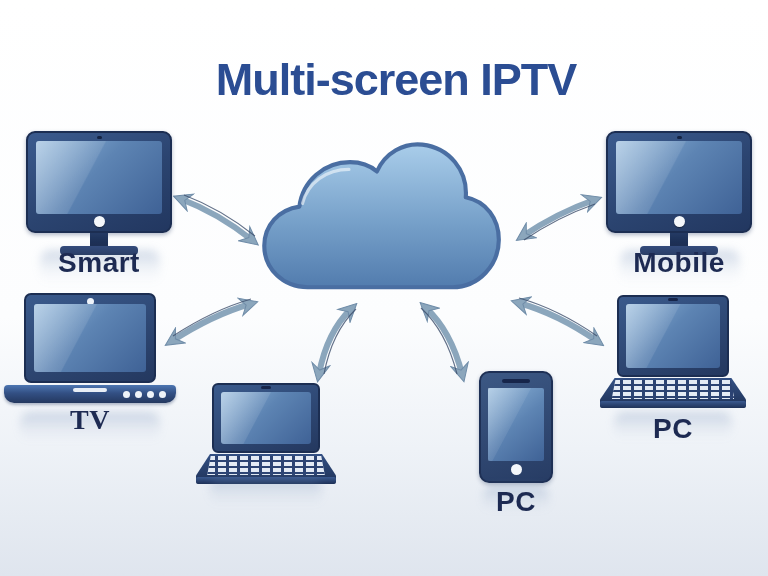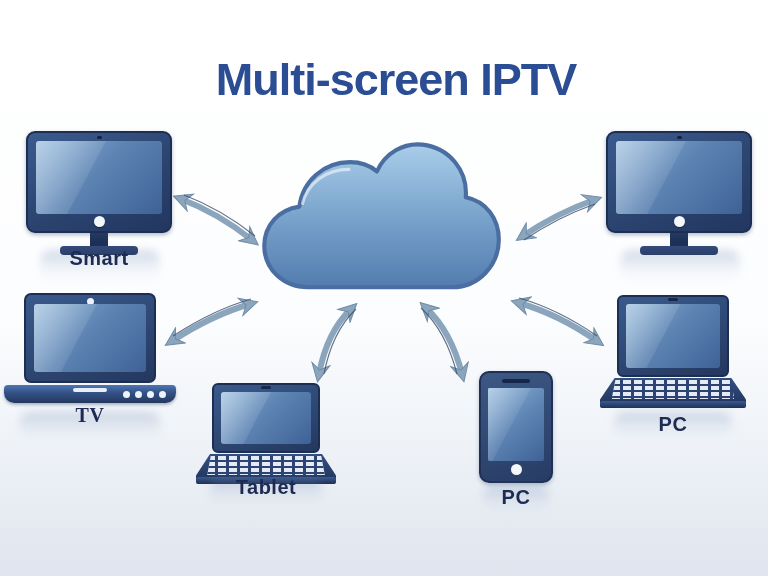--- a/index.html
+++ b/index.html
@@ -16,21 +16,21 @@
   .arrow-layer{position:absolute;left:0;top:0;width:768px;height:576px;pointer-events:none;}
   .arrow-main{fill:none;stroke:#8ba6bc;stroke-width:6;stroke-linecap:butt;
        marker-start:url(#arrowhead);marker-end:url(#arrowhead);}
   .arrow-line{fill:none;stroke:#3c4d6b;stroke-width:1.1;opacity:.8;}
 
   
   .cloud{position:absolute;left:256px;top:140px;width:248px;height:158px;}
 
   
   .device{position:absolute;}
-  .label{position:absolute;text-align:center;color:#1d2a52;font-size:20px;
+  .label{position:absolute;text-align:center;color:#1d2a52;font-size:28px;
        font-weight:600;letter-spacing:.5px;}
   .reflection{position:absolute;filter:blur(4px);border-radius:10px;
        background:linear-gradient(to bottom,rgba(100,130,175,.28),rgba(100,130,175,.06) 60%,rgba(100,130,175,0));}
 
   
   .monitor .bezel{position:relative;width:146px;height:102px;border-radius:9px;
        background:linear-gradient(155deg,#3b5b8e 0%,#2b4470 55%,#223760 100%);
        border:2px solid #1c2e52;box-sizing:border-box;box-shadow:0 2px 4px rgba(40,60,100,.35);}
   .monitor .screen{position:absolute;left:8px;right:8px;top:8px;bottom:17px;border-radius:3px;
        background:linear-gradient(135deg,#8fb6da 0%,#5d84b3 45%,#3f6296 100%);}
@@ -155,20 +155,21 @@
   <div class="device monitor" style="left:606px;top:131px;width:146px;">
     <div class="bezel">
       <div class="camera"></div>
       <div class="screen"></div>
       <div class="button"></div>
     </div>
     <div class="neck"></div>
     <div class="base"></div>
   </div>
   <div class="reflection" style="left:620px;top:250px;width:120px;height:34px;"></div>
+  <div class="label" style="left:606px;top:247px;width:146px;">Mobile</div>
 
   <div class="device laptop-tv" style="left:4px;top:293px;width:172px;">
     <div class="lid">
       <div class="cam"></div>
       <div class="screen"></div>
     </div>
     <div class="body">
       <div class="trackpad"></div>
       <div class="dots">
           <i></i>
@@ -185,21 +186,20 @@
     <div class="lid" style="width:108px;height:70px;">
       <div class="logo"></div>
       <div class="screen"></div>
     </div>
     <div class="kb-base">
       <div class="keys"></div>
       <div class="frontbar"></div>
     </div>
   </div>
   <div class="reflection" style="left:210px;top:478px;width:112px;height:28px;"></div>
-  <div class="label" style="left:196px;top:476px;width:140px;">Tablet</div>
 
   <div class="device phone" style="left:479px;top:371px;">
     <div class="body">
       <div class="speaker"></div>
       <div class="screen"></div>
       <div class="home"></div>
     </div>
   </div>
   <div class="reflection" style="left:483px;top:486px;width:66px;height:26px;"></div>
   <div class="label" style="left:479px;top:486px;width:74px;">PC</div>

